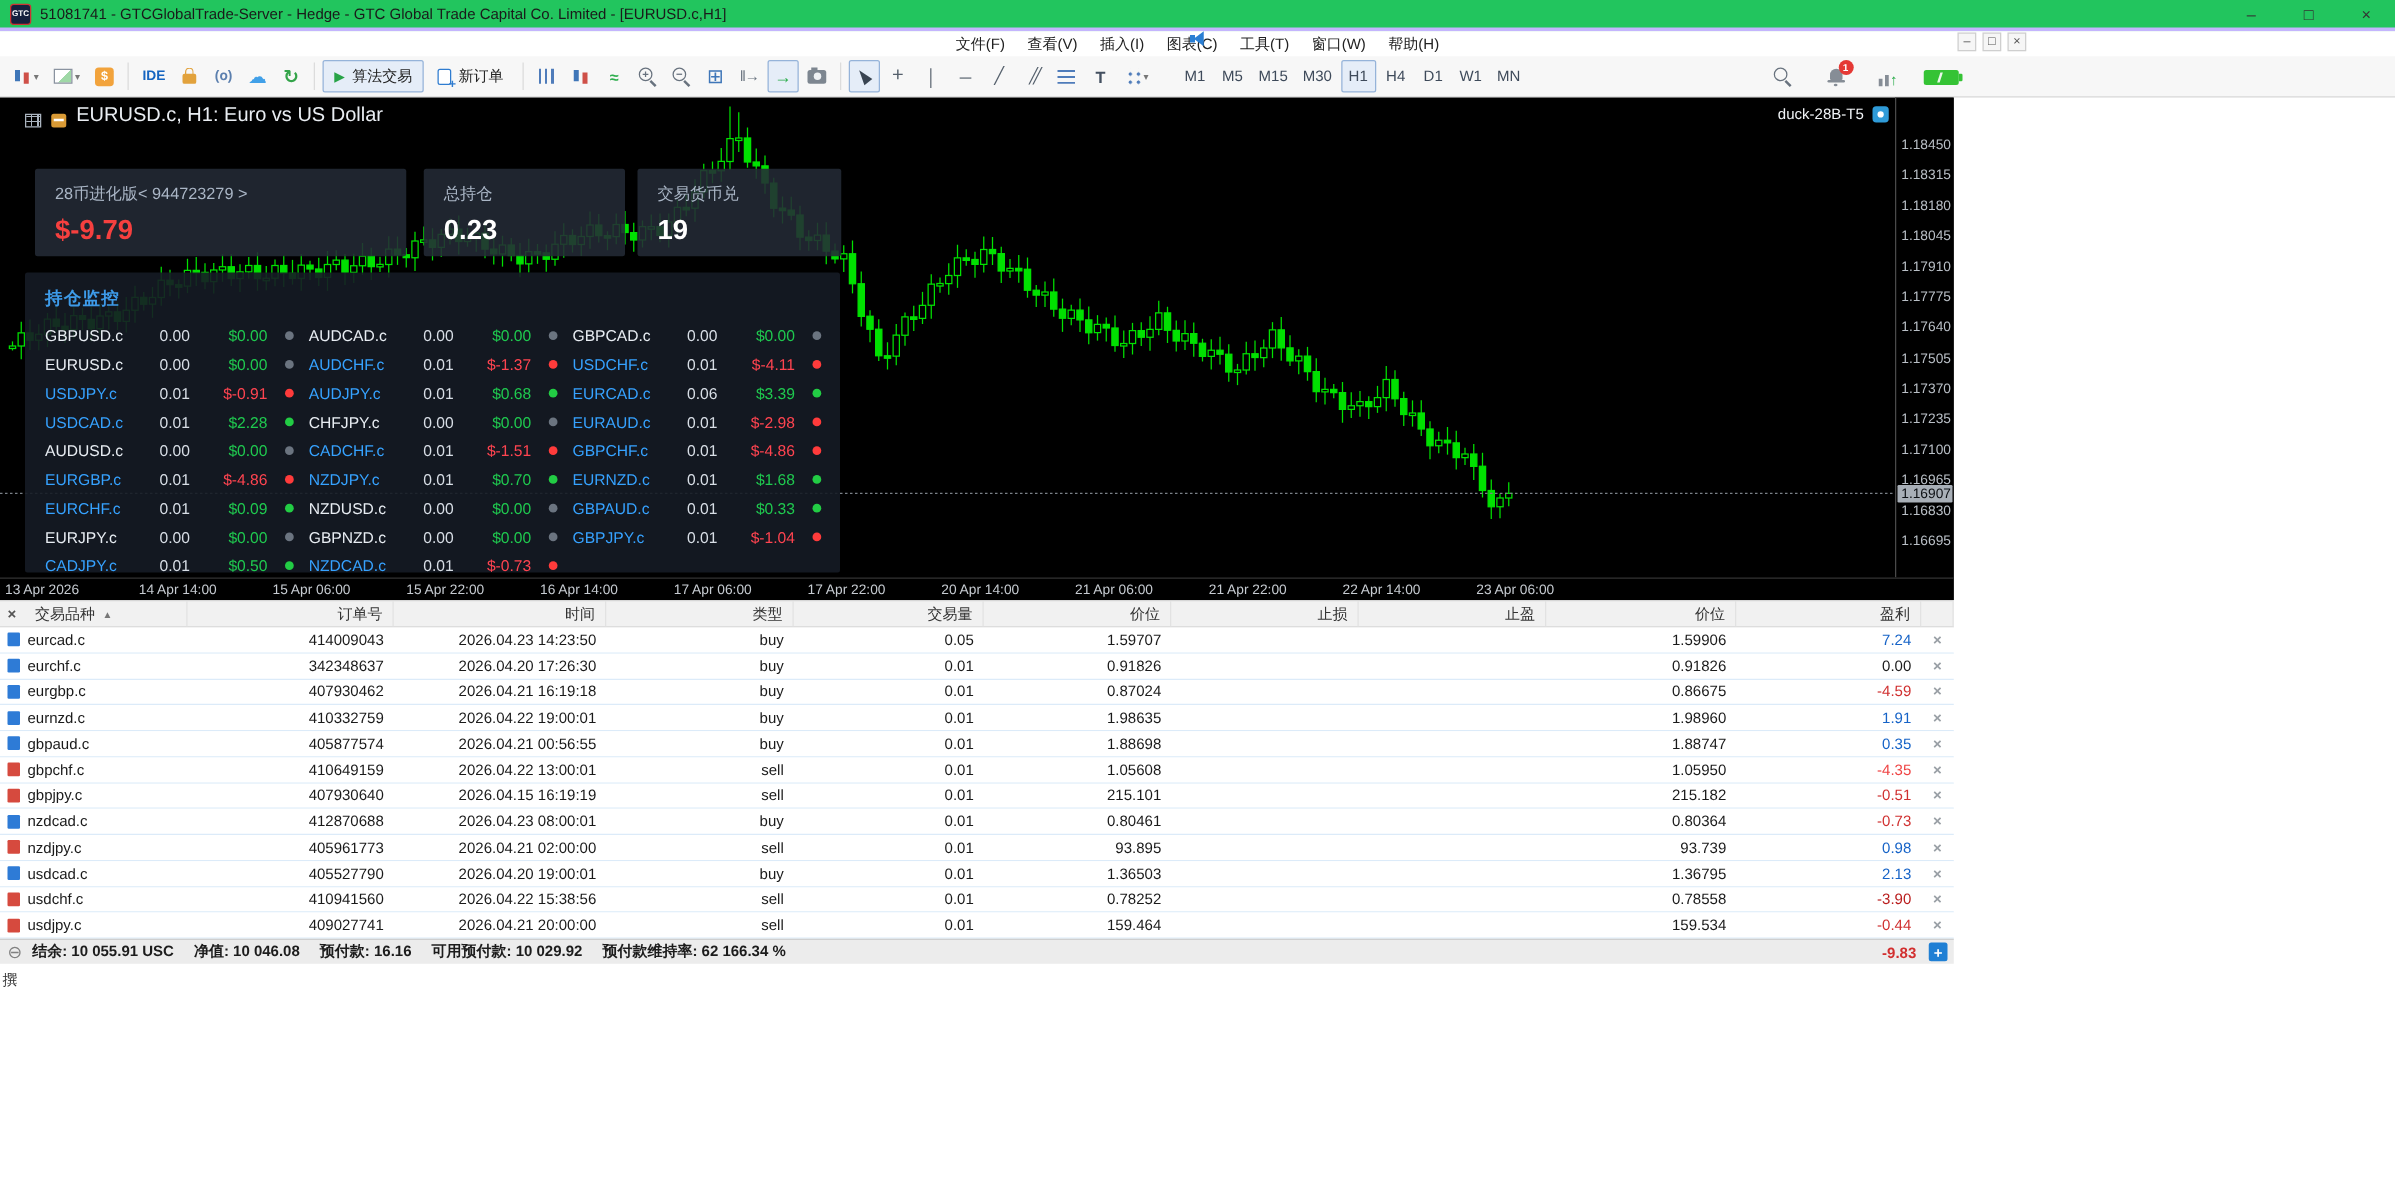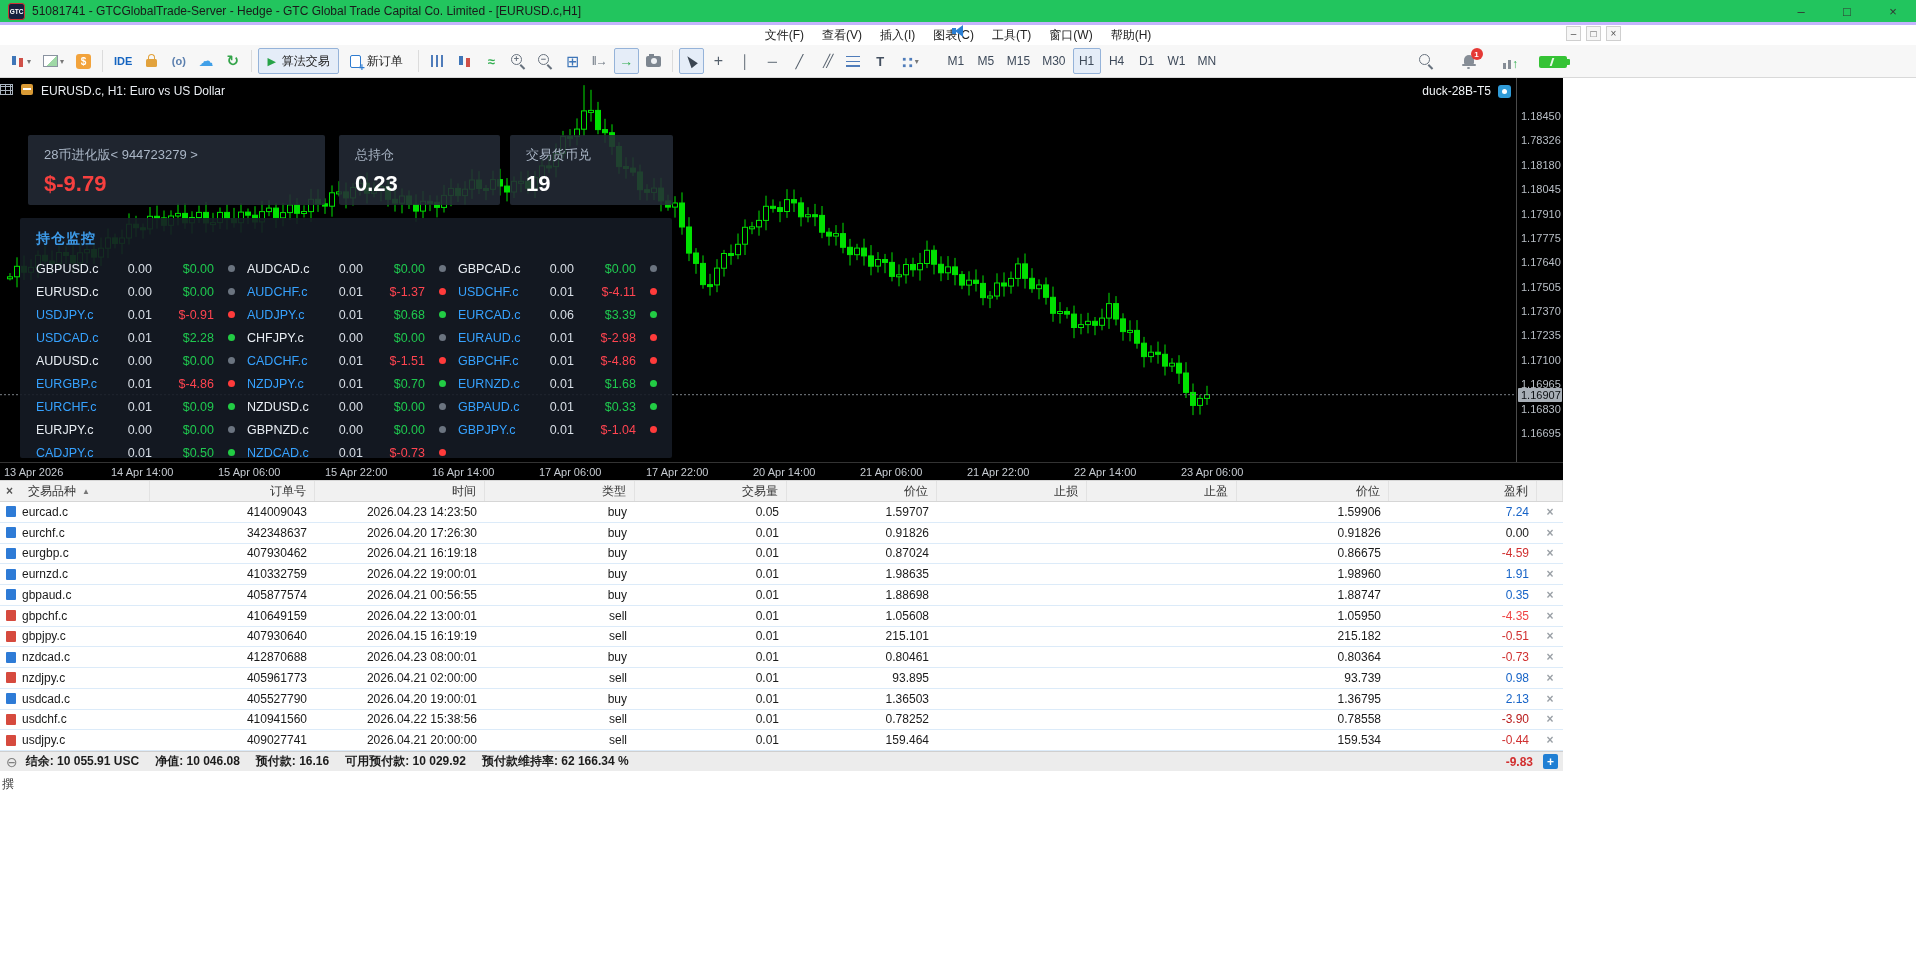--- a/index.html
+++ b/index.html
@@ -98,22 +98,22 @@
   .statsico{display:inline-flex;align-items:flex-end;gap:1.5px;height:14px;}
   .statsico i{width:3px;background:#868d96;display:block;}
   .statsico .arrow{color:#2fae4e;font-weight:bold;font-size:12px;line-height:10px;}
   .battery{position:relative;width:28px;height:12px;background:#35c335;border-radius:2px;display:inline-block;}
   .battery::after{content:"";position:absolute;right:-3px;top:3px;width:3px;height:6px;background:#35c335;border-radius:0 1px 1px 0;}
   .battery i{position:absolute;left:12px;top:2px;width:2px;height:8px;background:#eaf7ea;transform:skewX(-18deg);display:block;}
 
   
   .chart{position:absolute;top:78px;left:0;width:1563px;height:402px;background:#000;overflow:hidden;}
   #candles-svg{position:absolute;left:0;top:0;}
-  .chart-info{position:absolute;left:0;top:6px;display:flex;align-items:flex-start;gap:8px;color:#e9edf2;
-    font-size:12px;z-index:5;}
+  .chart-info{position:absolute;left:20px;top:6px;display:flex;align-items:flex-end;gap:8px;color:#e9edf2;
+    font-size:16px;z-index:5;}
   .hgrid-ico{width:13px;height:11px;border:1px solid #aab4bf;display:inline-block;
     background:linear-gradient(90deg,transparent 0 4px,#aab4bf 4px 5px,transparent 5px 9px,#aab4bf 9px 10px,transparent 10px),
                linear-gradient(0deg,transparent 0 3px,#aab4bf 3px 4px,transparent 4px 7px,#aab4bf 7px 8px,transparent 8px);}
   .hdoc-ico{width:12px;height:11px;background:#d99a35;border-radius:2px;display:inline-block;position:relative;}
   .hdoc-ico::before{content:"";position:absolute;left:2px;top:4px;right:2px;height:2px;background:#fff;}
   .chart-brand{position:absolute;right:52px;top:6px;display:flex;align-items:center;gap:7px;color:#f0f3f6;
     font-size:12px;z-index:5;}
   .brand-ico{width:13px;height:13px;border-radius:3px;background:#2f9bd8;}
   .brand-ico::before{content:"";display:block;width:5px;height:5px;border-radius:50%;background:#fff;margin:4px auto;}
 
@@ -855,21 +855,21 @@
               <span class="m-vol">0.01</span>
               <span class="m-pnl neg">$-1.04</span>
               <span class="m-dot neg"></span>
             </div>
           </div>
         </div>
     </div>
 
     <div class="price-scale" id="price-scale">
         <span class="price-label" style="top: 32px;">1.18450</span>
-        <span class="price-label" style="top: 56.385px;">1.78326</span>
+        <span class="price-label" style="top: 56.385px;">1.18315</span>
         <span class="price-label" style="top: 80.7701px;">1.18180</span>
         <span class="price-label" style="top: 105.155px;">1.18045</span>
         <span class="price-label" style="top: 129.54px;">1.17910</span>
         <span class="price-label" style="top: 153.925px;">1.17775</span>
         <span class="price-label" style="top: 178.31px;">1.17640</span>
         <span class="price-label" style="top: 202.695px;">1.17505</span>
         <span class="price-label" style="top: 227.08px;">1.17370</span>
         <span class="price-label" style="top: 251.465px;">1.17235</span>
         <span class="price-label" style="top: 275.851px;">1.17100</span>
         <span class="price-label" style="top: 300.236px;">1.16965</span>

